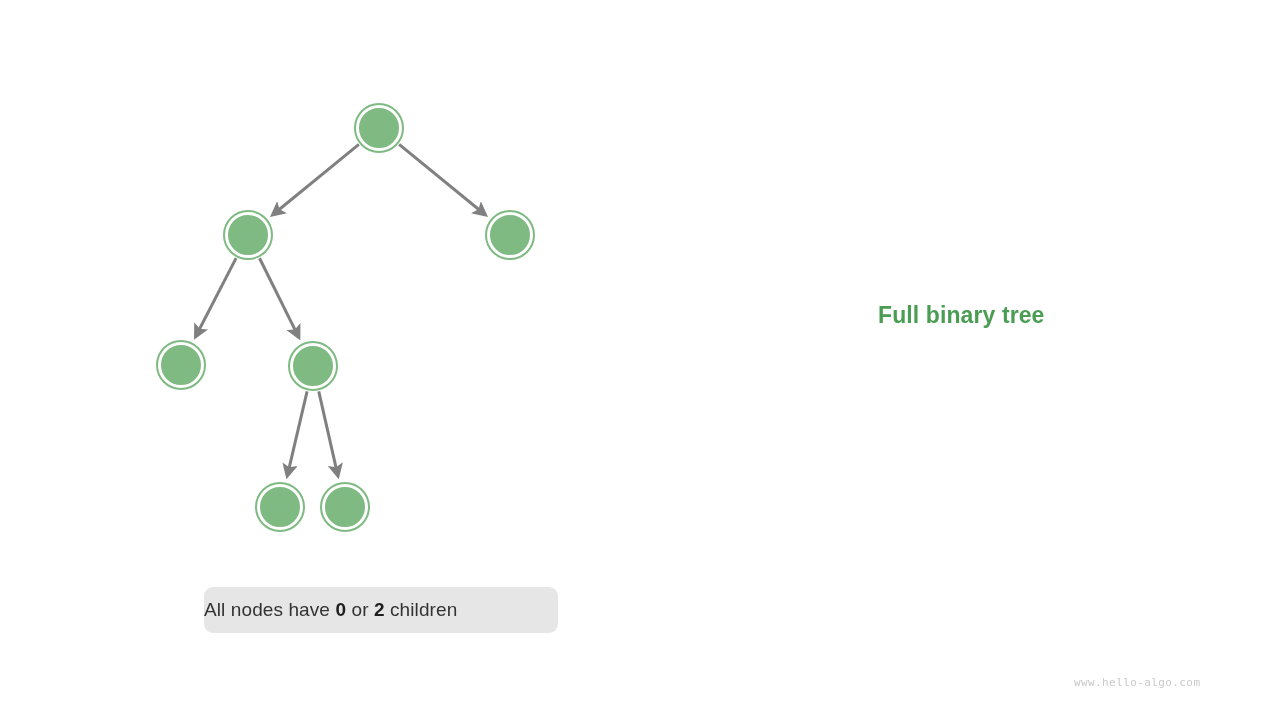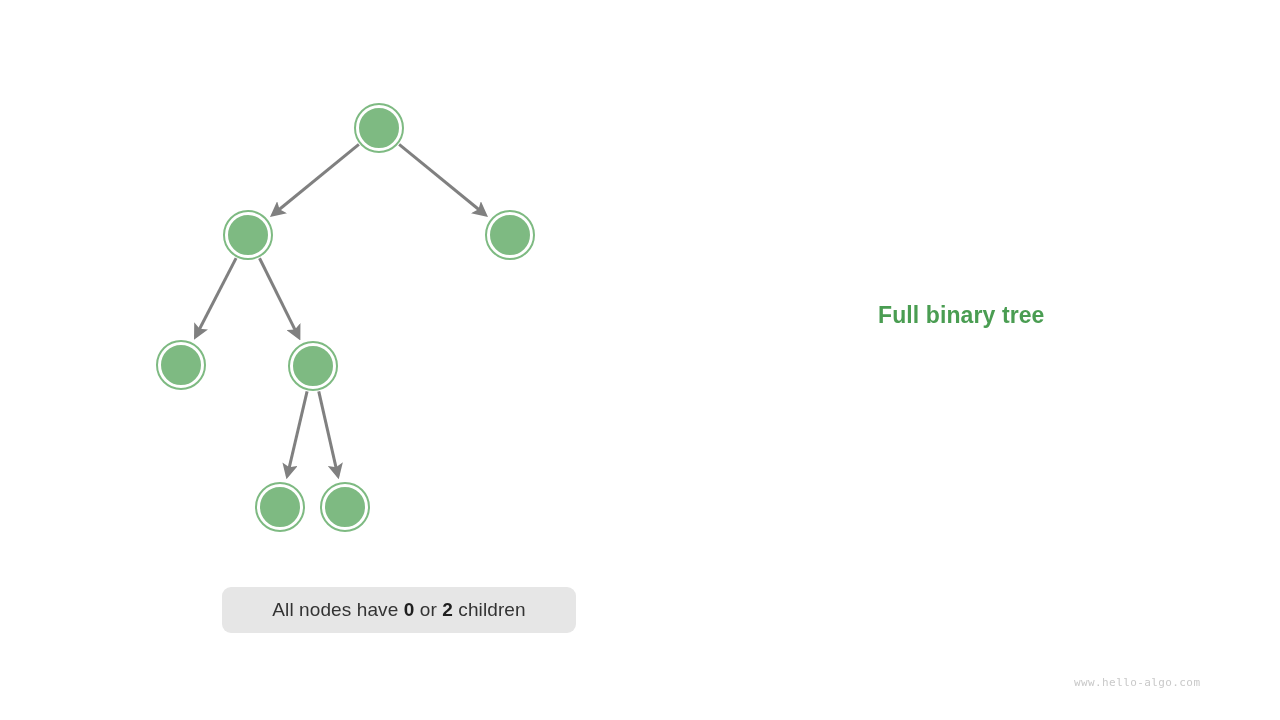--- a/index.html
+++ b/index.html
@@ -46,23 +46,21 @@
   .caption-box {
     position: absolute;
     left: 204px;
     top: 587px;
     width: 354px;
     height: 46px;
     background: #e6e6e6;
     border-radius: 9px;
     display: flex;
     align-items: center;
-    justify-content: center;
     box-sizing: border-box;
-    margin-left: 18px;
   }
 
   .caption-text {
     font-family: "Liberation Sans", sans-serif;
     font-size: 19px;
     color: #333333;
     white-space: nowrap;
     letter-spacing: 0.1px;
   }
   .caption-text b {

